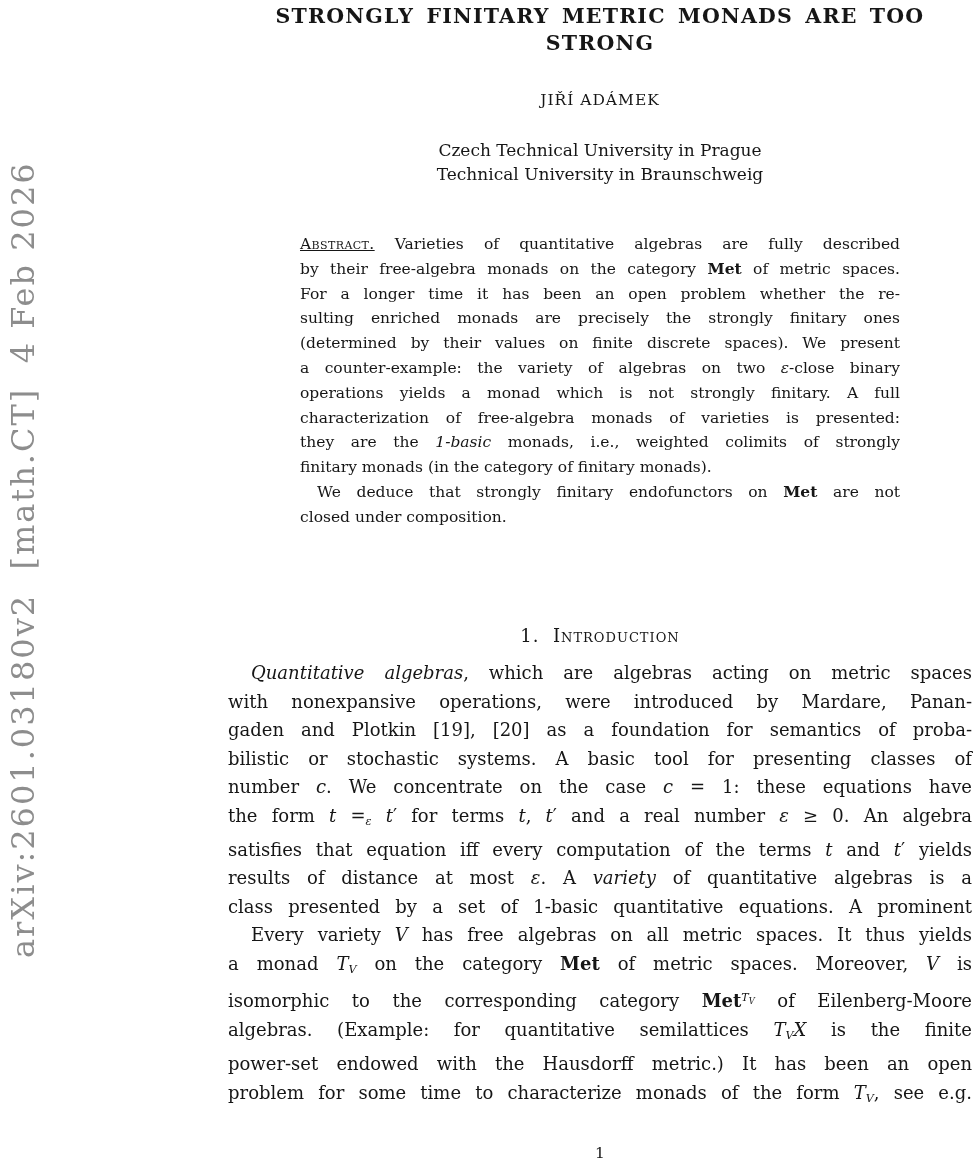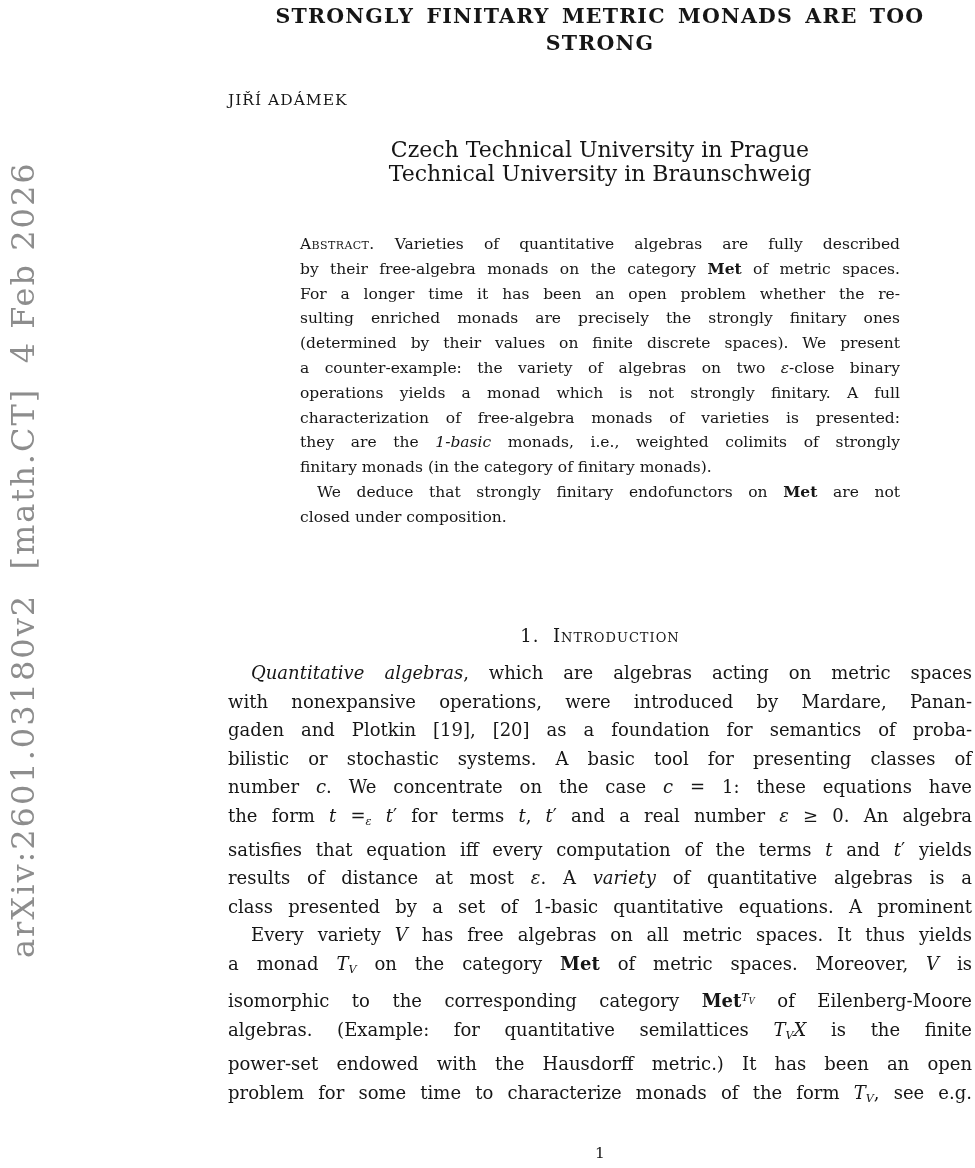--- a/index.html
+++ b/index.html
@@ -27,28 +27,28 @@
   .content{position:absolute;left:228px;top:3px;width:744px;height:1168px;}
   .title{
     position:absolute;top:0;left:0;right:0;margin:0;
     text-align:center;
     font-size:20.5px;font-weight:bold;
     letter-spacing:1.2px;word-spacing:4px;
     line-height:27px;
   }
   .author{
     position:absolute;top:88px;left:0;right:0;
-    text-align:left;
+    text-align:center;
     font-size:15.5px;
     letter-spacing:1px;
   }
   .affil{
     position:absolute;top:135px;left:0;right:0;
     text-align:center;
-    font-size:22px;line-height:24px;
+    font-size:17px;line-height:24px;
   }
   .abstract{
     position:absolute;top:229px;left:72px;width:600px;
     font-size:15.5px;line-height:24.8px;
   }
   .abstract .ind{text-indent:17px;}
   .secheading{
     position:absolute;top:610px;left:0;right:0;margin:12px;
     text-align:center;
     font-size:18px;font-weight:normal;
@@ -64,21 +64,21 @@
   .ln{width:100%;}
   .ln.j{text-align:justify;text-align-last:justify;}
   .pagenum{
     position:absolute;top:1141px;left:0;right:0;
     text-align:center;
     font-size:15.5px;
   }
   
   .i{font-style:italic;}
   .b{font-weight:bold;}
-  .sc{font-variant:small-caps;letter-spacing:0.4px;}
+  .sc{font-variant:small-caps;letter-spacing:0.4px;text-decoration:underline;}
   .sub{font-size:62%;vertical-align:-0.25em;font-style:italic;}
   .sup{font-size:62%;vertical-align:0.5em;font-style:italic;}
   .ssub{font-size:46%;vertical-align:0.28em;font-style:italic;}
 </style>
 </head>
 <body>
 
 <div class="page">
 
   <div class="stamp" style="color: rgb(141, 141, 141);">arXiv:2601.03180v2  [math.CT]  4 Feb 2026</div>

